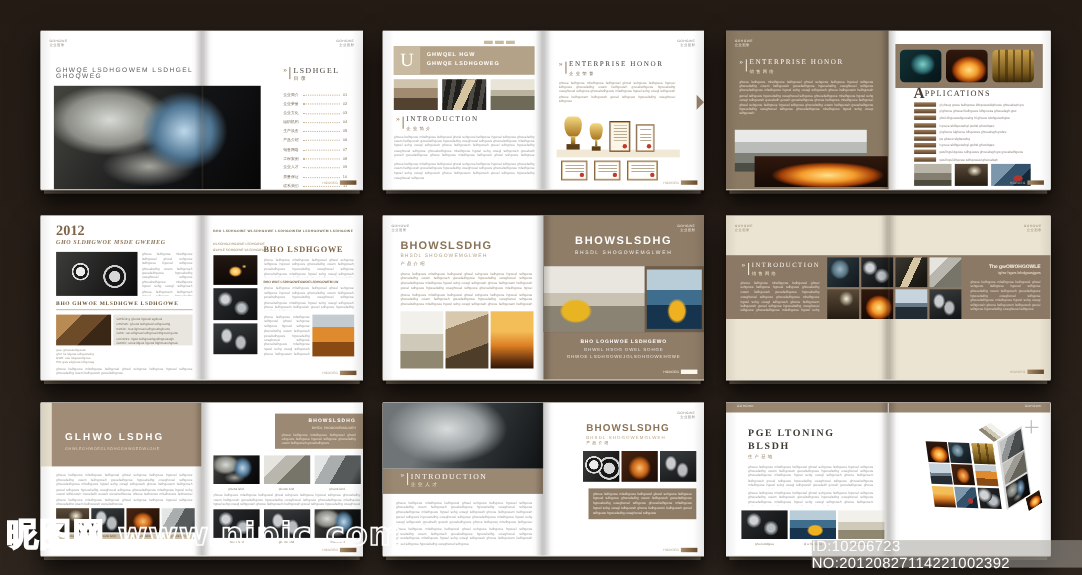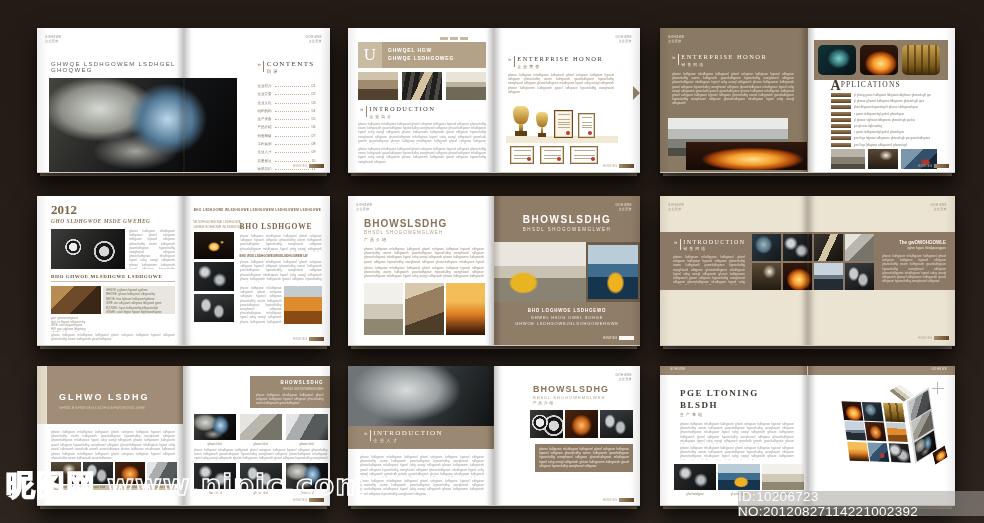--- a/index.html
+++ b/index.html
@@ -119,21 +119,21 @@
   </div>
   <div class="page">
     <div class="plogo" style="right:8px;top:8px;text-align:right">
       <div>GOHGWE</div>
       <div>企业画册</div>
     </div>
     <div class="hsec" style="left:74px;top:33px">
       <span class="mk">»</span>
       <span class="vline"></span>
       <div>
-        <div class="hen serif">CONTENTS</div>
+        <div class="hen serif">LSDHGEL</div>
         <div class="hzh">目录</div>
       </div>
     </div>
     <div class="abs" style="left:74px;top:56px;width:58px">
       <div class="tocrow">
           <span>企业简介</span>
           <span class="dots"></span>
           <span class="tp">01</span>
         </div>
       <div class="tocrow">

